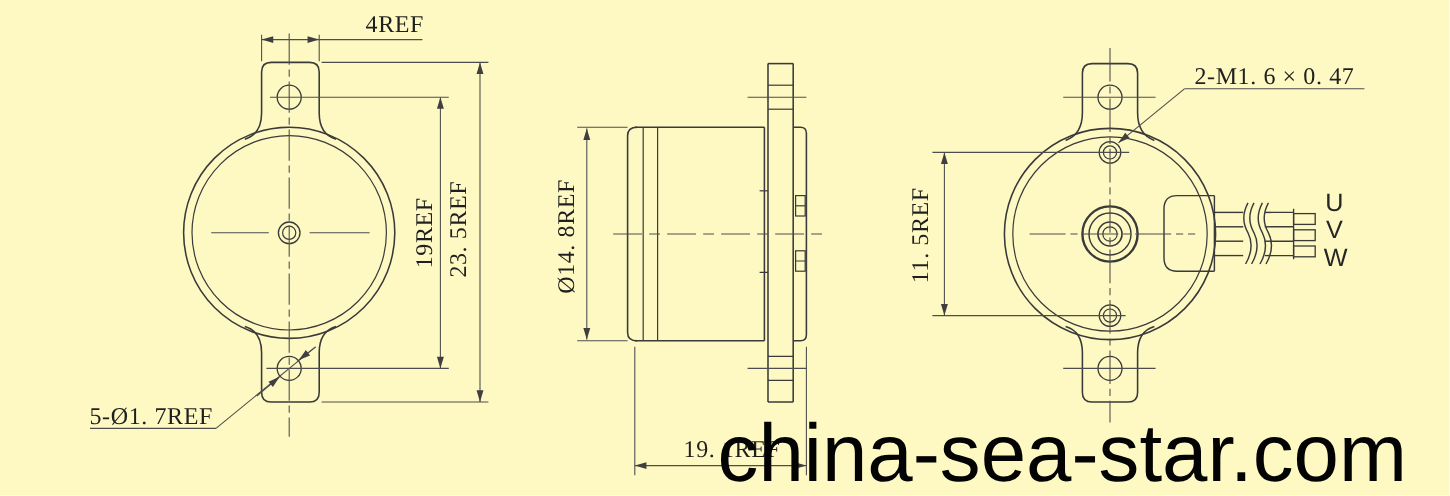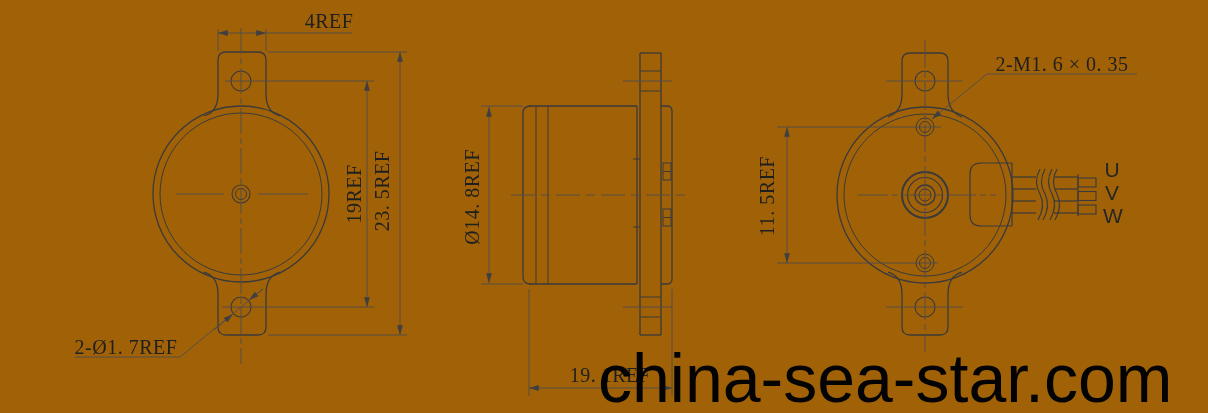--- a/index.html
+++ b/index.html
@@ -1,16 +1,16 @@
 <!DOCTYPE html>
 <html><head>
 <meta charset="utf-8">
 <style>
   html,body{margin:0;padding:0;background:#ffffff;}
-  .stage{position:relative;width:1208px;height:413px;background:#a16207;overflow:hidden;
+  .stage{position:relative;width:1208px;height:413px;background:#fef9c3;overflow:hidden;
          font-family:"Liberation Serif", serif;}
   .stage svg{position:absolute;left:0;top:0;}
   .dim{position:absolute;transform:translate(-50%,-50%);font-size:20px;color:#1f1f1f;
        white-space:nowrap;letter-spacing:0.5px;line-height:1;}
   .dim.rot{transform:translate(-50%,-50%) rotate(-90deg);}
   .wire{position:absolute;transform:translate(-50%,-50%);font-family:"Liberation Sans",sans-serif;
         font-size:21px;color:#262626;line-height:1;}
   .wm{position:absolute;font-family:"Liberation Sans",sans-serif;font-size:68px;color:#030303;
       white-space:nowrap;line-height:1;letter-spacing:0px;}
 </style>
@@ -174,28 +174,28 @@
       <line x1="987" y1="74" x2="932" y2="119" marker-end="url(#arw)"></line>
     </g>
   </svg>
 
   <div class="dim" style="left:329px;top:21px;">4REF</div>
 
   <div class="dim rot" style="left:354px;top:194px;">19REF</div>
 
   <div class="dim rot" style="left:382px;top:191px;">23. 5REF</div>
 
-  <div class="dim" style="left:126px;top:347px;">2-Ø1. 7REF</div>
+  <div class="dim" style="left:126px;top:347px;">5-Ø1. 7REF</div>
 
   <div class="dim rot" style="left:472px;top:197px;">Ø14. 8REF</div>
 
   <div class="dim" style="left:610px;top:375px;">19. 1REF</div>
 
   <div class="dim rot" style="left:767px;top:196px;">11. 5REF</div>
 
-  <div class="dim" style="left:1062px;top:64px;">2-M1. 6 × 0. 35</div>
+  <div class="dim" style="left:1062px;top:64px;">2-M1. 6 × 0. 47</div>
 
   <div class="wire" style="left:1112px;top:169px;">U</div>
   <div class="wire" style="left:1112px;top:192px;">V</div>
   <div class="wire" style="left:1113px;top:215px;">W</div>
 
   <div class="wm" style="left:598px;top:344px;">china-sea-star.com</div>
 </div>
 
 </body></html>

